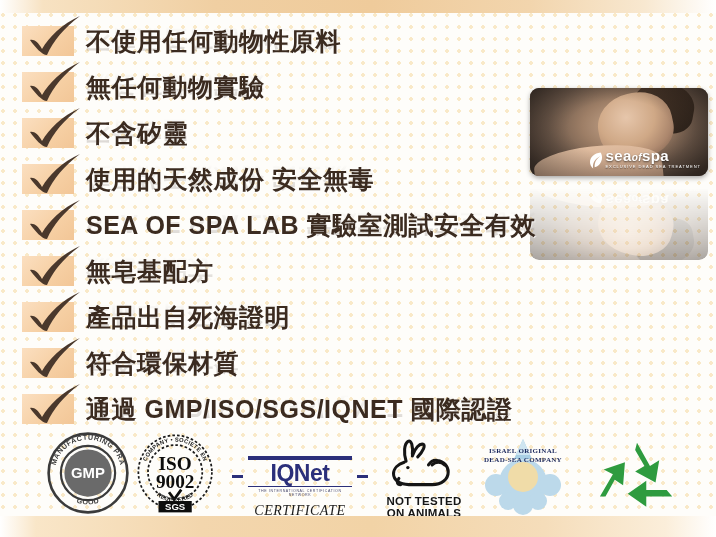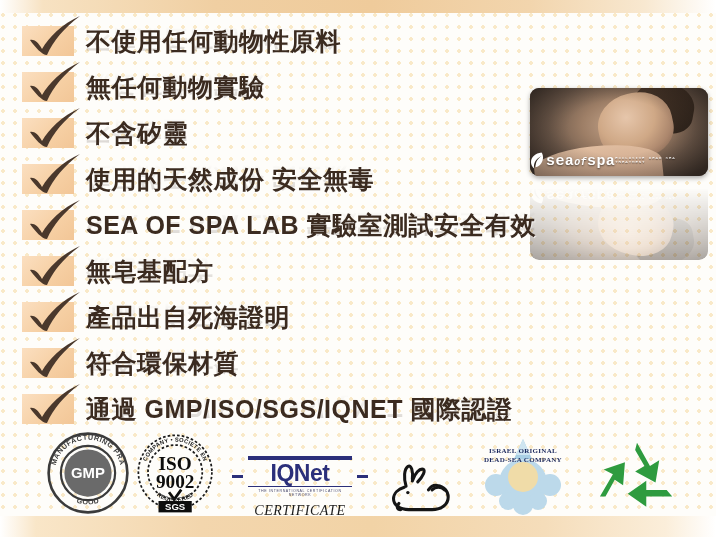--- a/index.html
+++ b/index.html
@@ -178,21 +178,21 @@
   .brand-lockup {
     position: absolute;
     right: 7px;
     bottom: 7px;
     display: flex;
     align-items: flex-end;
     gap: 3px;
     color: #ffffff;
   }
   .brand-leaf { width: 13px; height: 17px; flex: none; }
-  .brand-words { display: flex; flex-direction: row; line-height: 1; font-family: Liberation Mono, monospace; }
+  .brand-words { display: flex; flex-direction: column; line-height: 1; }
   .brand-name {
     font-size: 15px;
     font-weight: 700;
     letter-spacing: 0.4px;
     text-shadow: 0 1px 2px rgba(0,0,0,0.6);
   }
   .brand-name .of { font-size: 10px; font-style: italic; }
   .brand-tag {
     font-size: 4.1px;
     letter-spacing: 0.9px;
@@ -449,20 +449,24 @@
       <svg viewBox="0 0 92 58" width="88" height="52">
         <g fill="none" stroke="#151515" stroke-width="3.4" stroke-linecap="round" stroke-linejoin="round">
           <path d="M26,26 c-3,-10 -2,-19 2,-22 c4,-3 6,6 5,14"></path>
           <path d="M33,20 c3,-9 8,-14 12,-13 c3,1 0,8 -6,14"></path>
           <path d="M24,27 c-7,2 -12,7 -12,13 c0,7 7,12 17,12 l26,0 c11,0 18,-6 18,-14 c0,-7 -5,-12 -12,-13 c-5,-1 -8,2 -10,5"></path>
           <path d="M55,30 c4,-4 10,-4 14,0"></path>
           <path d="M18,45 c-3,4 -2,7 2,7"></path>
         </g>
         <circle cx="28" cy="33" r="1.9" fill="#151515"></circle>
       </svg>
+      <div class="rabbit-text">
+        <div>NOT TESTED</div>
+        <div>ON ANIMALS</div>
+      </div>
     </div>
 
     <div class="cert cert-dead" style="height:86px;">
       <svg viewBox="0 0 110 86" width="110" height="86" style="position:absolute;left:0;bottom:0;">
         <path d="M55,6 l9,20 l-18,0 z" fill="#a9cfe4"></path>
         <circle cx="55" cy="50" r="24" fill="#bcd9ea"></circle>
         <circle cx="28" cy="52" r="11" fill="#bcd9ea"></circle>
         <circle cx="82" cy="52" r="11" fill="#bcd9ea"></circle>
         <circle cx="40" cy="68" r="9" fill="#bcd9ea"></circle>
         <circle cx="70" cy="68" r="9" fill="#bcd9ea"></circle>

